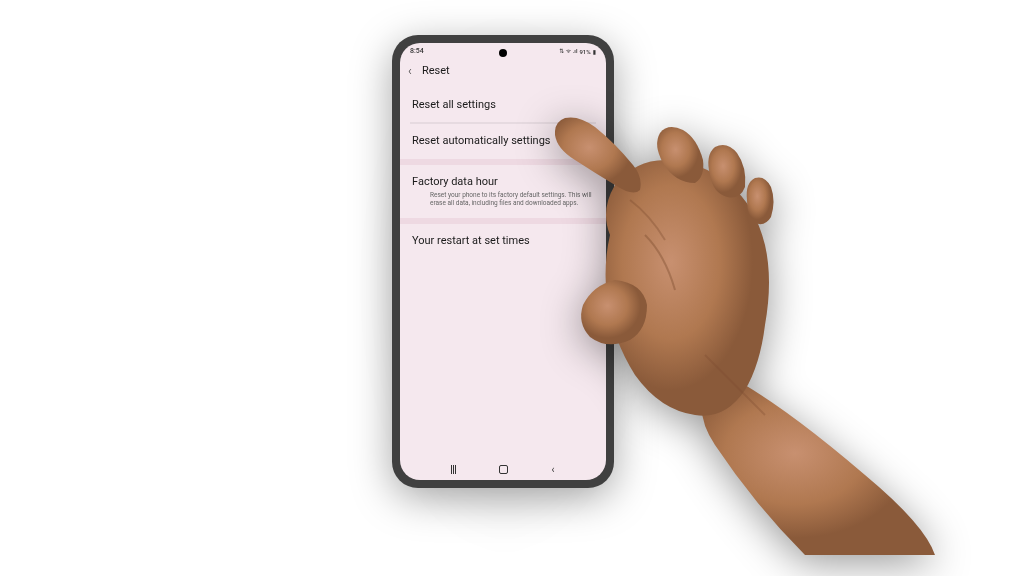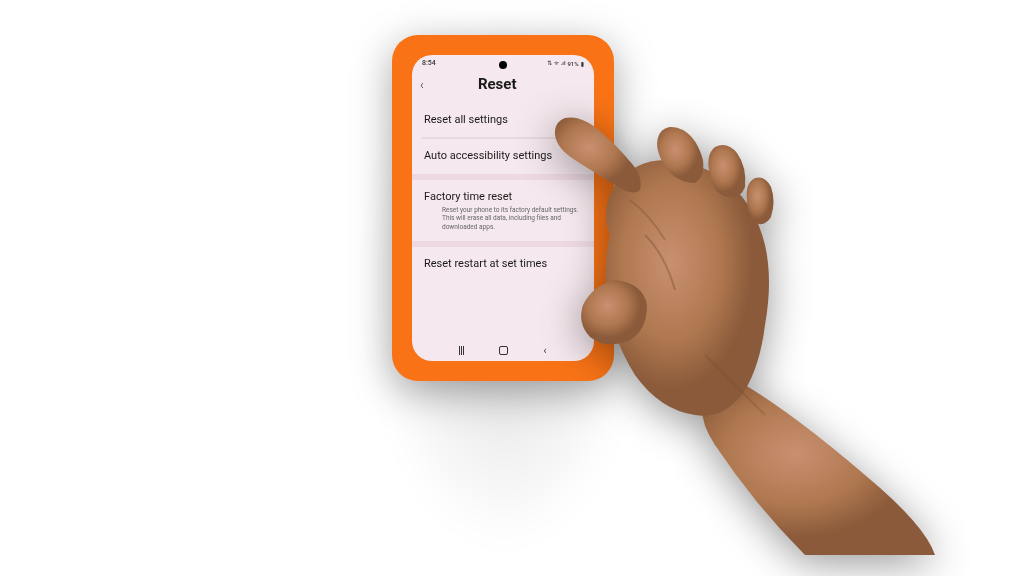--- a/index.html
+++ b/index.html
@@ -18,24 +18,24 @@
       width: 270px;
       height: 530px;
       background: radial-gradient(ellipse at center, rgba(0,0,0,0.15) 0%, rgba(0,0,0,0) 70%);
       filter: blur(15px);
     }
     .phone {
       position: absolute;
       left: 392px;
       top: 35px;
       width: 222px;
-      height: 346px;
-      background: #f97316;
+      height: 453px;
+      background: #404040;
       border-radius: 26px;
-      padding: 20px;
+      padding: 8px;
       box-shadow: 0 10px 40px rgba(0,0,0,0.35);
     }
     .screen {
       width: 100%;
       height: 100%;
       background: #f5e8ee;
       border-radius: 20px;
       position: relative;
       overflow: hidden;
     }
@@ -66,24 +66,23 @@
       align-items: center;
       padding: 6px 8px 10px 8px;
       gap: 10px;
     }
     .back-icon {
       font-size: 13px;
       color: #333;
       font-weight: 300;
     }
     .header-title {
-      font-size: 15px;
-      font-weight: 700;
+      font-size: 11px;
+      font-weight: 400;
       color: #1a1a1a;
-      margin-left: 44px;
     }
     .settings-list {
       padding: 0;
     }
     .settings-item {
       padding: 10px 12px;
       background: #f5e8ee;
     }
     .settings-item-title {
       font-size: 11px;
@@ -177,30 +176,30 @@
       <span class="header-title">Reset</span>
     </div>
 
     <div class="settings-list">
       <div class="settings-item">
         <div class="settings-item-title">Reset all settings</div>
       </div>
       <div class="divider"></div>
       <div class="divider"></div>
       <div class="settings-item">
-        <div class="settings-item-title">Auto accessibility settings</div>
+        <div class="settings-item-title">Reset automatically settings</div>
       </div>
       <div class="thick-divider"></div>
       <div class="settings-item">
-        <div class="settings-item-title">Factory time reset</div>
+        <div class="settings-item-title">Factory data hour</div>
         <div class="settings-item-subtitle">Reset your phone to its factory default settings. This will erase all data, including files and downloaded apps.</div>
       </div>
       <div class="thick-divider"></div>
       <div class="settings-item">
-        <div class="settings-item-title">Reset restart at set times</div>
+        <div class="settings-item-title">Your restart at set times</div>
       </div>
     </div>
 
     <div class="nav-bar">
       <div class="nav-recent">
         <span></span>
           <span></span>
           <span></span>
       </div>
       <div class="nav-home"></div>

